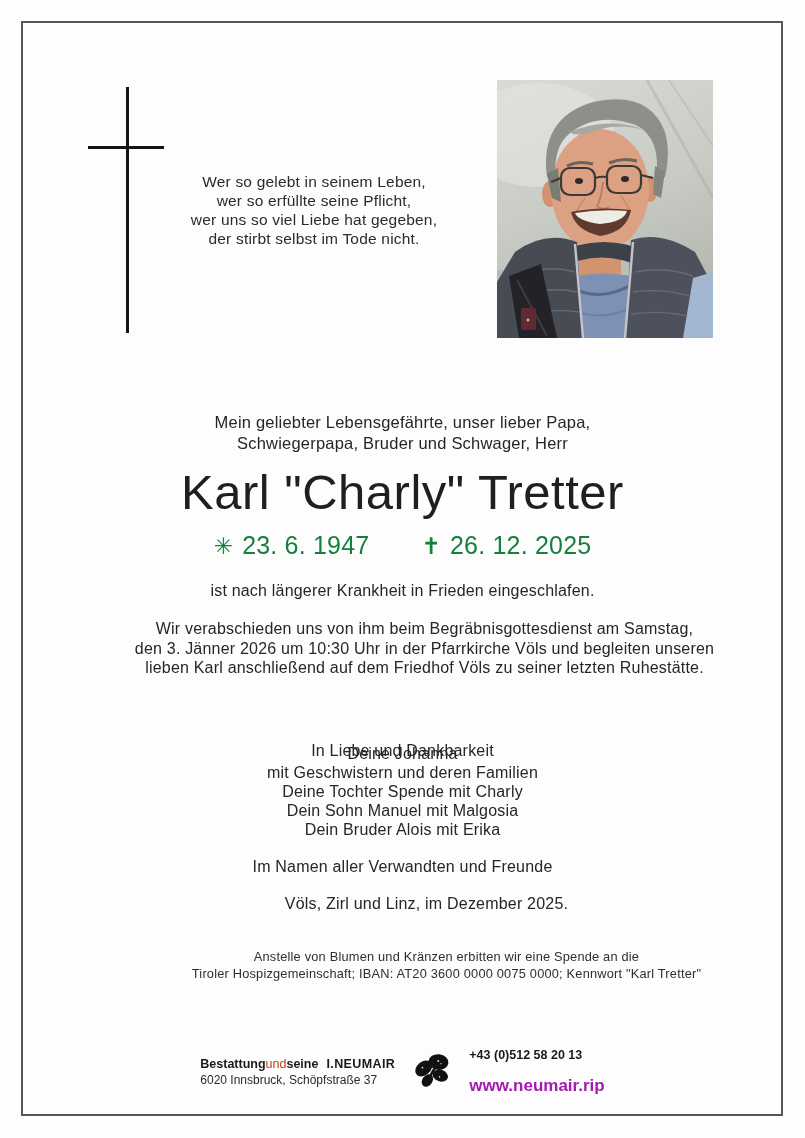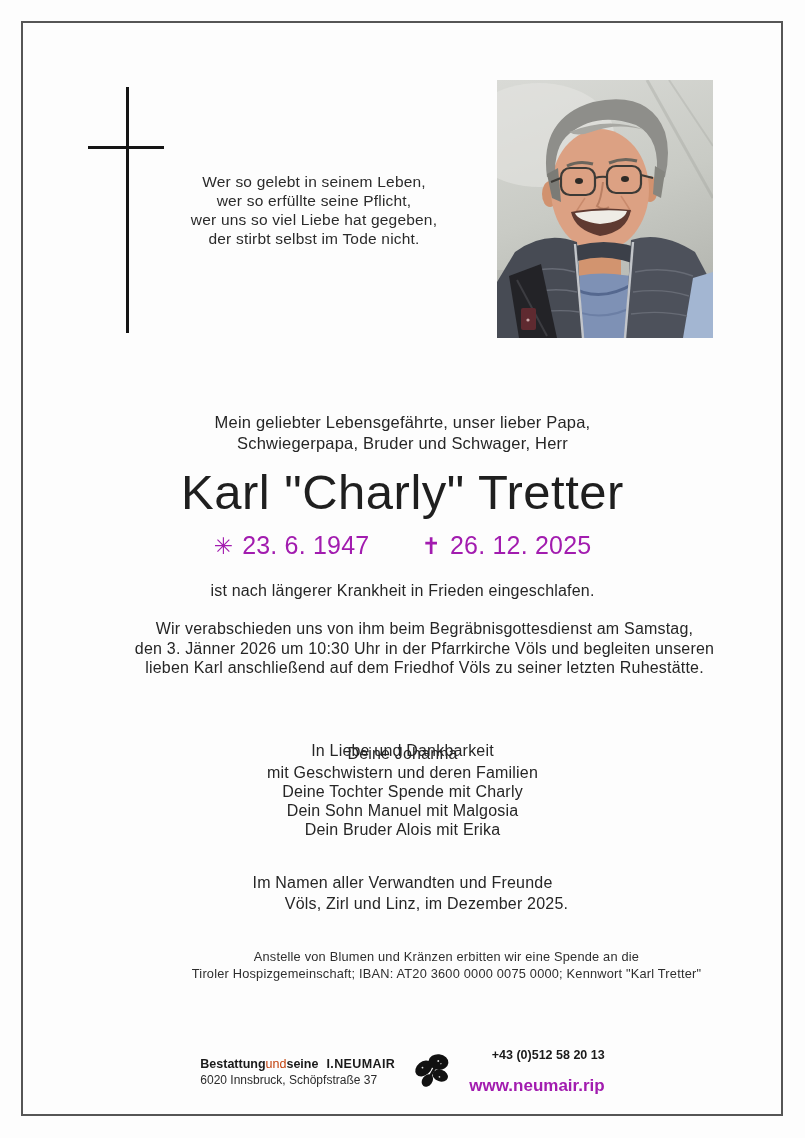--- a/index.html
+++ b/index.html
@@ -7,38 +7,38 @@
         font-family:"Liberation Sans",sans-serif;color:#262626;}
   .frame{position:absolute;left:21px;top:21px;width:758px;height:1091px;border:2px solid #565656;}
   .cross-v{position:absolute;left:126px;top:87px;width:3px;height:246px;background:#141414;}
   .cross-h{position:absolute;left:88px;top:146px;width:76px;height:3px;background:#141414;}
   .poem{position:absolute;left:104px;top:172px;width:420px;text-align:center;
         font-size:15.5px;line-height:19px;letter-spacing:.2px;color:#2b2b2b;}
   .photo{position:absolute;left:497px;top:80px;width:216px;height:258px;}
   .centered{position:absolute;left:0;width:805px;text-align:center;letter-spacing:.2px;}
   .intro{top:412px;font-size:16.5px;line-height:21px;}
   .name{top:464px;font-size:49px;letter-spacing:.5px;color:#1f1f1f;}
-  .dates{top:531px;font-size:25px;display:flex;justify-content:center;gap:52px;color:#a21caf;}
+  .dates{top:531px;font-size:25px;display:flex;justify-content:center;gap:52px;color:#15803d;}
   .dates .sym{font-size:23px;margin-right:9px;}
   .death-note{top:582px;font-size:16px;}
   .funeral{top:619px;font-size:16px;line-height:19.5px;padding-left:22px;}
   .gratitude{top:715px;font-size:16px;margin-top:27px;}
   .mourners{top:744px;font-size:16px;line-height:19px;}
-  .in-name{top:858px;font-size:16px;margin-top:16px;}
+  .in-name{top:858px;font-size:16px;}
   .place-date{top:895px;font-size:16px;padding-left:24px;}
   .donation{top:948px;font-size:12.8px;line-height:17px;color:#2e2e2e;padding-left:44px;}
   .footer{position:absolute;left:0;top:1048px;width:805px;display:flex;justify-content:center;
           align-items:center;gap:16px;}
   .f-left{text-align:left;}
   .brand-line{font-size:12.5px;color:#1a1a1a;white-space:nowrap;}
   .b700{font-weight:700;}
   .b-und{font-weight:400;color:#c2410c;}
   .company{font-weight:700;letter-spacing:.4px;margin-left:8px;}
   .address{font-size:12px;color:#2b2b2b;margin-top:2px;}
-  .f-right{text-align:right;}
+  .f-right{}
   .phone{font-size:12.5px;font-weight:700;color:#1a1a1a;white-space:nowrap;}
   .web{font-size:17px;font-weight:700;color:#a21caf;margin-top:14px;}
   .logo{width:42px;height:42px;flex:0 0 auto;}
 </style>
 </head>
 <body>
 
 <div class="page">
   <div class="frame"></div>
 

